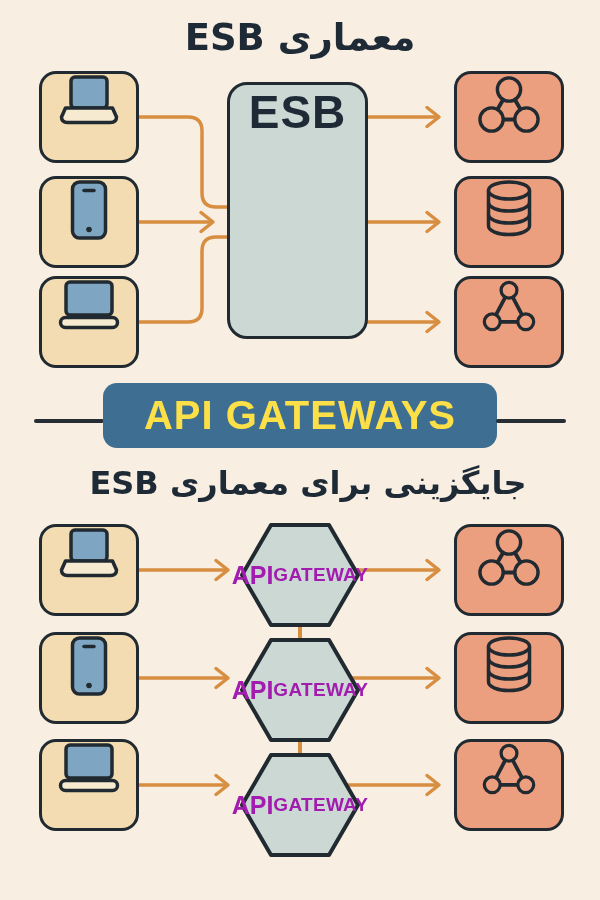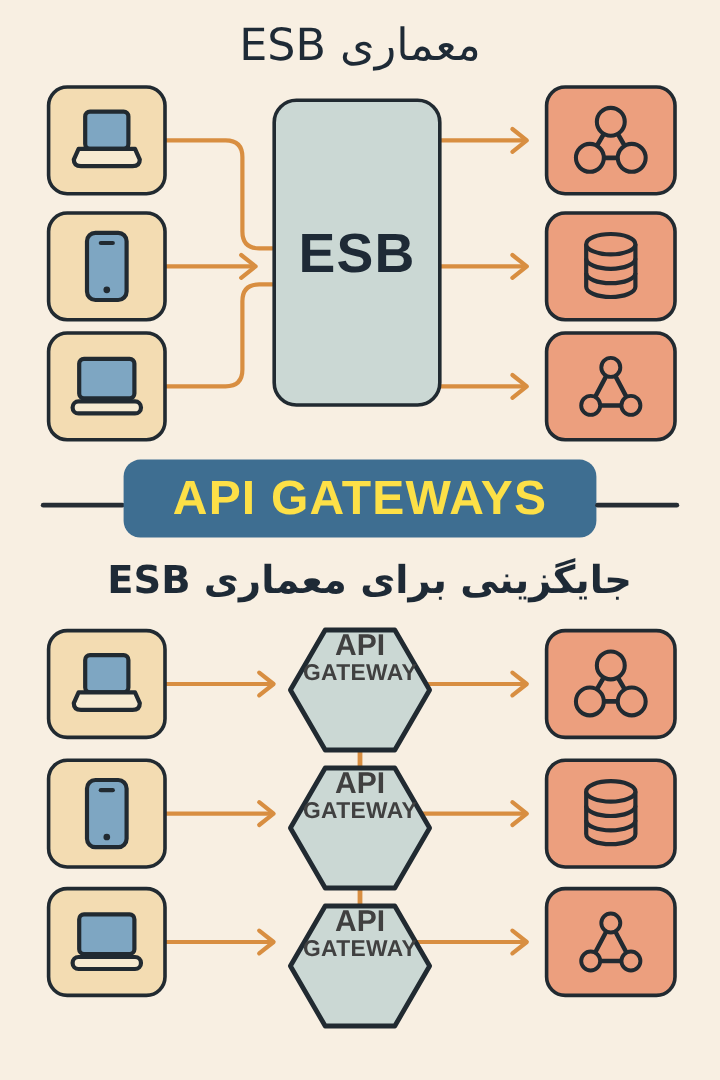--- a/index.html
+++ b/index.html
@@ -8,54 +8,54 @@
     background:#f8efe2; overflow:hidden;
     font-family:"Liberation Sans", sans-serif;
   }
   .layer { position:absolute; left:0; top:0; width:600px; height:900px; }
   .arrows-layer { z-index:1; }
   .hex-layer { z-index:2; pointer-events:none; }
 
   .node {
     position:absolute; z-index:2; box-sizing:border-box;
     border:3.5px solid #212a31; display:flex;
-    align-items:center; justify-content:center;
+    justify-content:center;
   }
   .client  { background:#f3dcb2; border-radius:17px; width:100px; height:92px; left:39px; }
   .service { background:#ec9f7e; border-radius:17px; width:110px; height:92px; left:454px; }
   .esb-panel {
     left:227px; top:82px; width:141px; height:257px;
     background:#cbd8d4; border-radius:20px;
   }
   .esb-label { font-size:46px; font-weight:bold; color:#1e2a36; letter-spacing:1px; }
 
   .top-title {
     position:absolute; top:16px; left:0; width:600px; text-align:center; z-index:2;
-    font-size:37px; font-weight:normal; color:#1e2a36;
+    font-size:37px; font-weight:bold; color:#1e2a36;
     font-family:"DejaVu Sans", sans-serif;
   }
   .banner {
     position:absolute; left:103px; top:383px; width:394px; height:65px; z-index:2;
     background:#3e6e91; border-radius:14px;
     display:flex; align-items:center; justify-content:center;
   }
   .banner-label { color:#fde047; font-size:40px; font-weight:bold; letter-spacing:1px; }
   .divider-line { position:absolute; top:419px; height:4px; background:#262d34; border-radius:2px; z-index:2; }
   .line-left  { left:34px;  width:70px; }
   .line-right { left:496px; width:70px; }
   .subtitle {
     position:absolute; top:464px; left:0; width:600px; text-align:center; z-index:2;
     font-size:32px; font-weight:bold; color:#1e2a36; transform:translateX(8px);
     font-family:"DejaVu Sans", sans-serif;
   }
 
   .hex-label {
     position:absolute; left:242px; width:116px; height:100px; z-index:3;
-    display:flex; flex-direction:column; align-items:center; 
-    color:#404040; font-weight:bold; line-height:1.08; text-align:center;
+    display:flex; align-items:center; justify-content:center;
+    color:#a21caf; font-weight:bold; line-height:1.08; text-align:center;
   }
   .hex-l1 { font-size:25px; }
   .hex-l2 { font-size:19px; letter-spacing:0.3px; }
   svg { display:block; }
 </style>
 </head>
 <body>
 
 <div class="canvas">
 

